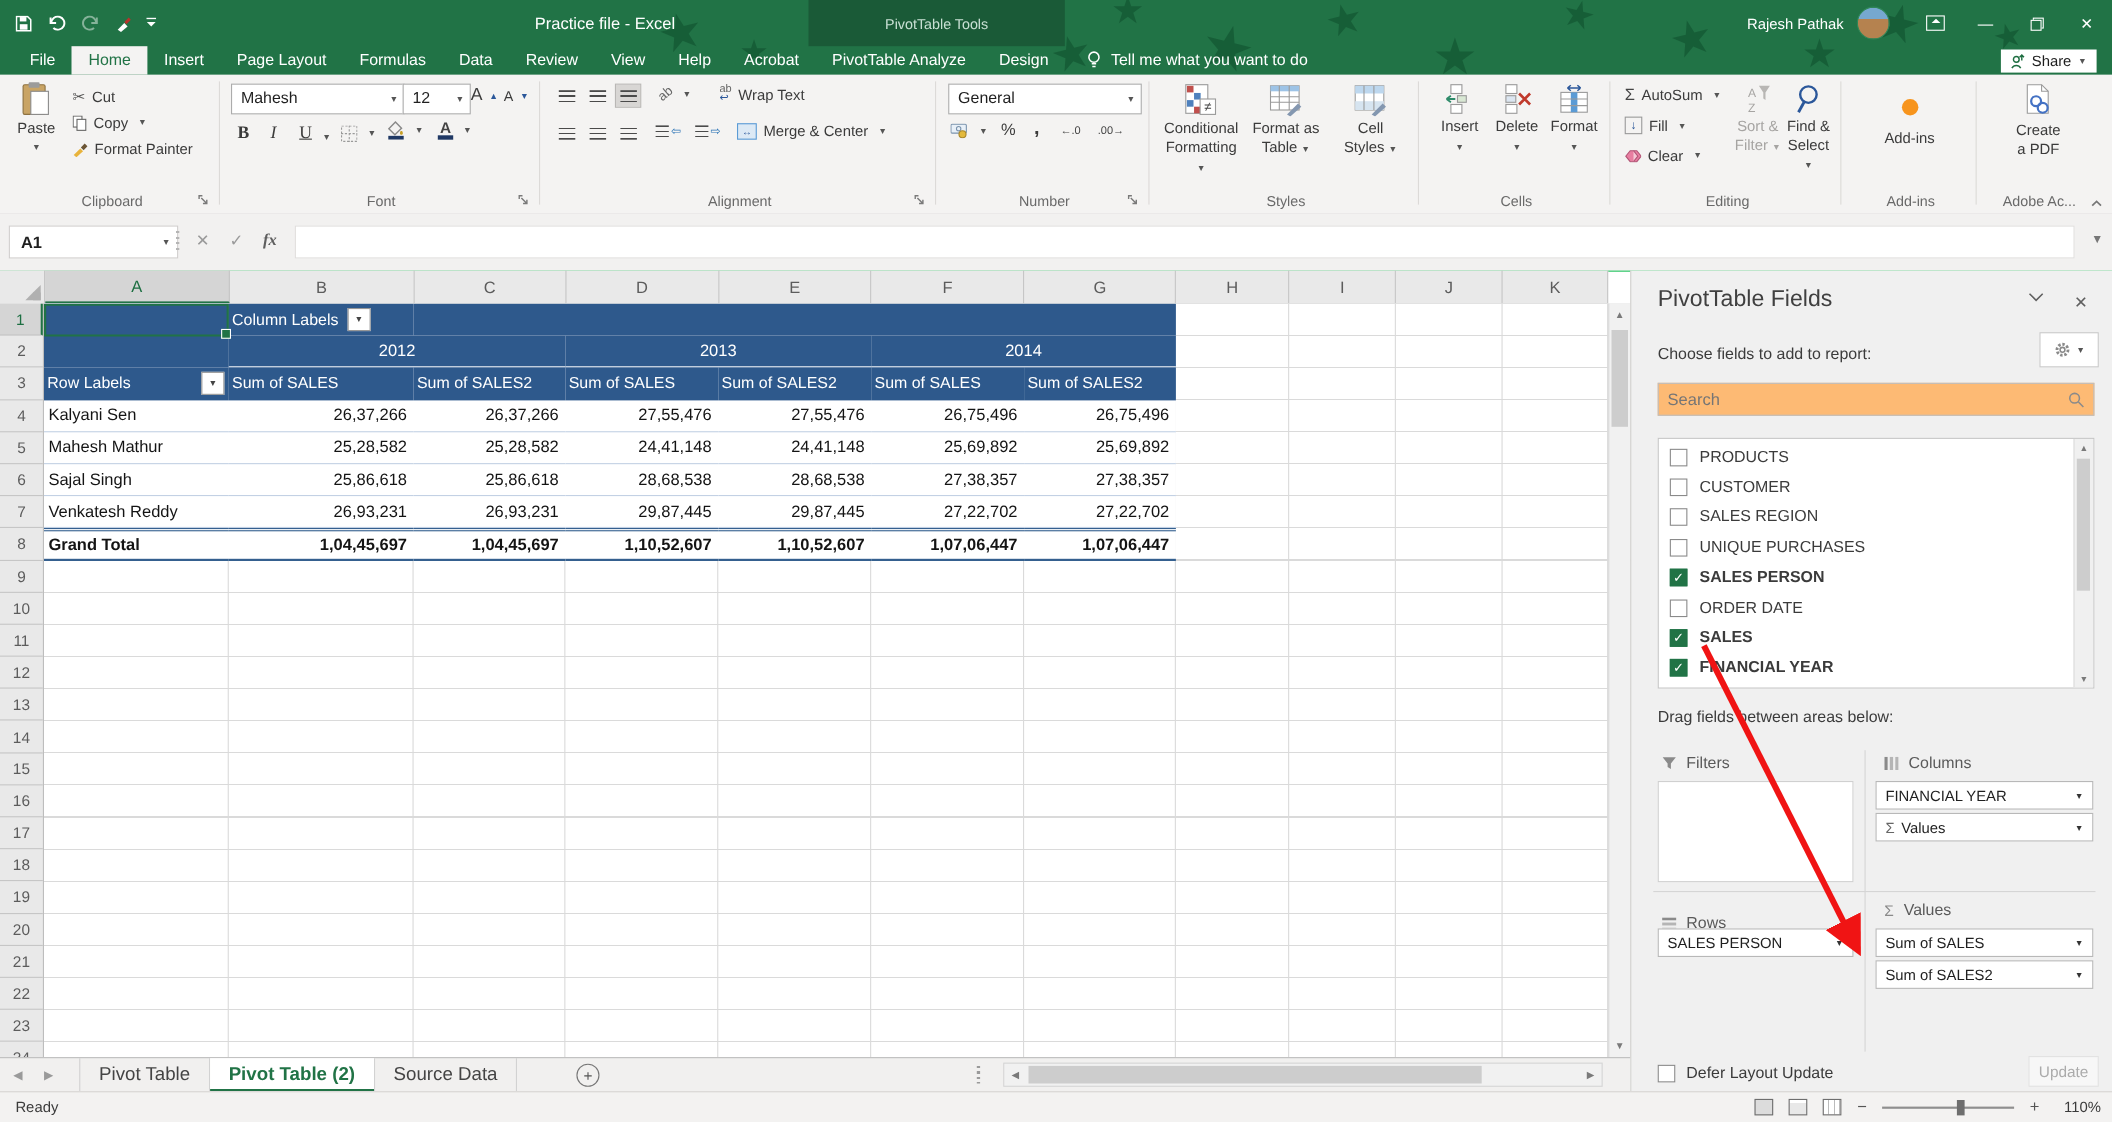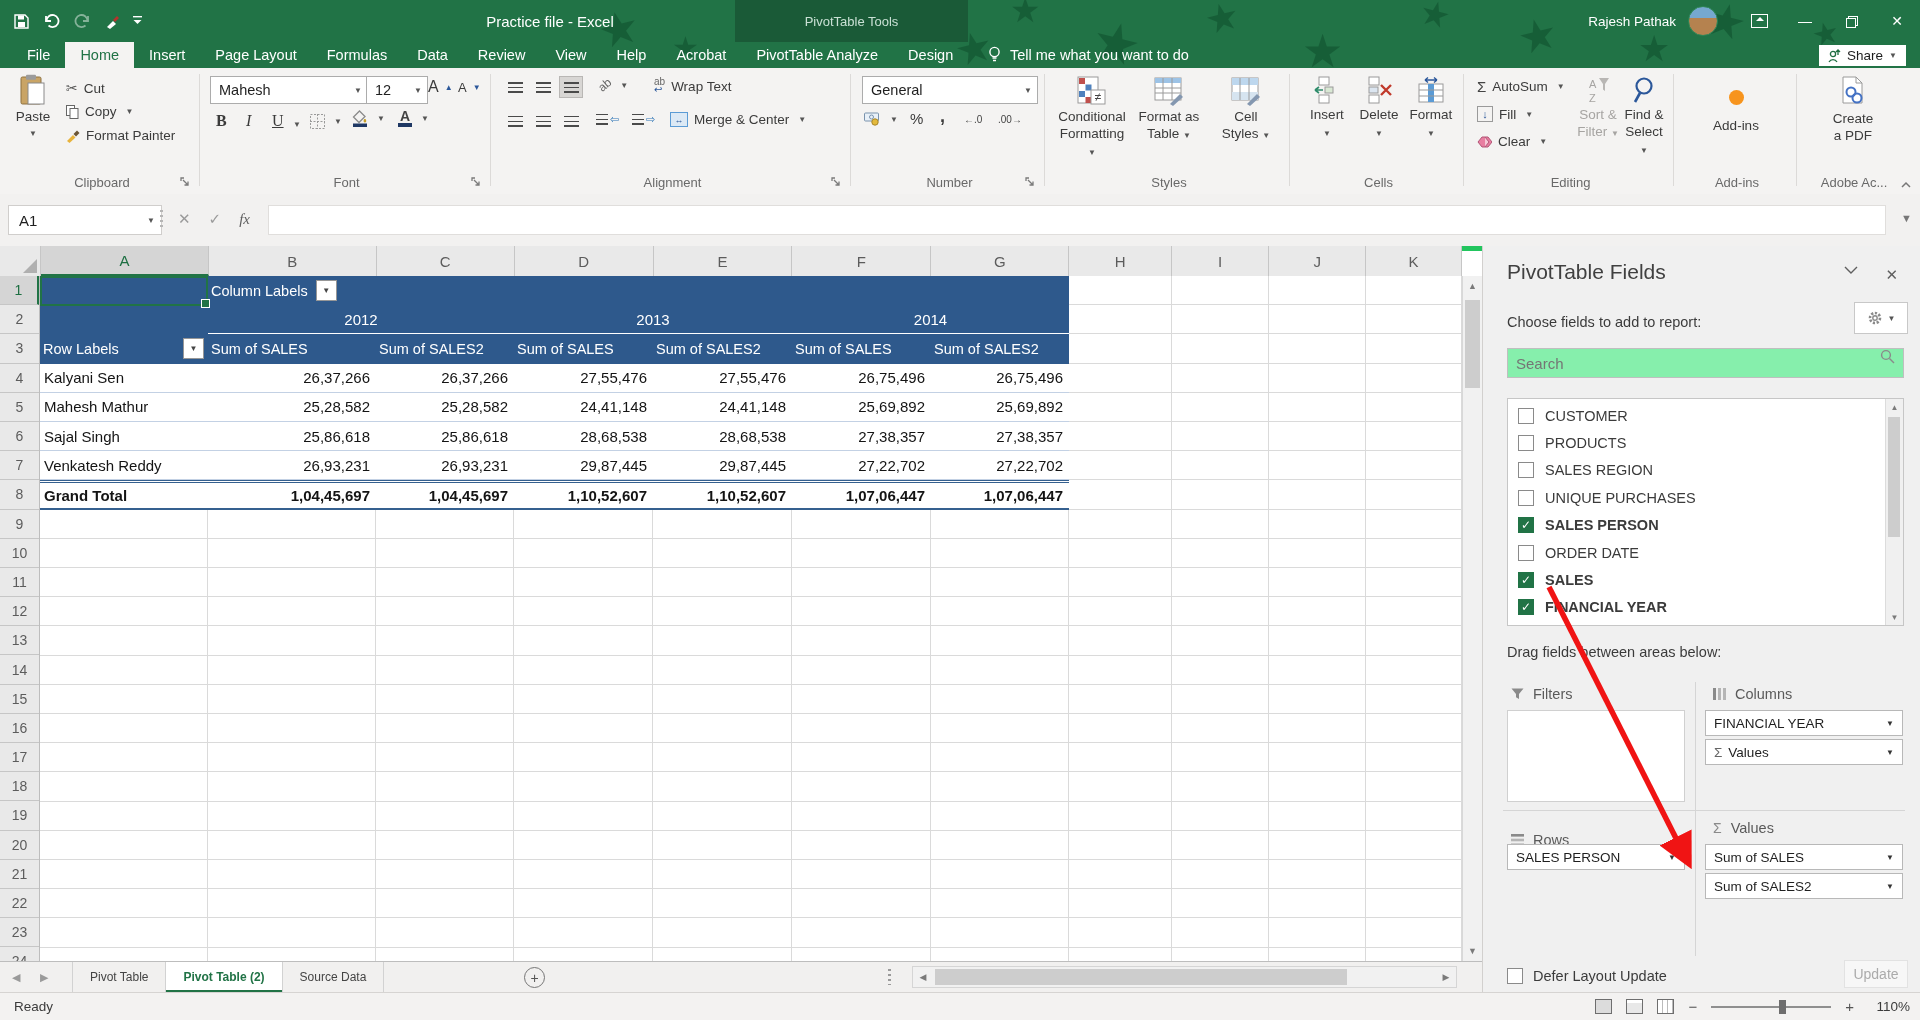--- a/index.html
+++ b/index.html
@@ -48,21 +48,21 @@
   .combo .dd{margin-left:auto;margin-right:5px;}
   .dd{font-size:8px;color:#555;}
   .ddb{font-size:8px;color:#555;margin-left:3px;}
   .chip{display:inline-flex;align-items:center;justify-content:center;}
   .lns{width:15px;height:11px;background:repeating-linear-gradient(to bottom,#4a4a4a 0 1.5px,transparent 1.5px 4.7px);}
   .selbox{background:#d8d6d4;outline:1px solid #b9b7b5;}
   .serif{font-family:"Liberation Serif",serif;}
   .gray{color:#a6a4a2 !important;}
   .colorbar{display:block;width:14px;height:4px;background:#1f3864;margin-top:1px;}
   
-  #fbar{position:absolute;left:0;top:194px;width:1920px;height:52px;background:#f2f1f0;border-bottom:5px solid #22c55e;}
+  #fbar{position:absolute;left:0;top:194px;width:1920px;height:52px;background:#f2f1f0;border-bottom:1px solid #22c55e;font-weight:bold;}
   .namebox{position:absolute;left:8px;top:11px;width:142px;height:28px;background:#fff;border:1px solid #d0cecc;
            display:flex;align-items:center;font-size:15px;padding-left:10px;color:#1f1f1f;}
   .fbtns{position:absolute;left:178px;top:11px;height:28px;display:flex;align-items:center;gap:18px;color:#9a9a9a;font-size:15px;}
   .finput{position:absolute;left:268px;top:11px;right:34px;height:28px;background:#fff;border:1px solid #e0dedc;}
   .fchev{position:absolute;right:8px;top:18px;color:#777;font-size:11px;}
   .dots{width:3px;height:18px;background:repeating-linear-gradient(to bottom,#b5b5b5 0 2px,transparent 2px 5px);position:absolute;left:160px;top:16px;}
   
   #colheads{position:absolute;left:0;top:246px;width:1462px;height:30px;display:flex;background:#e9e9e9;border-bottom:1px solid #bdbdbd;}
   .corner{width:40px;height:30px;border-right:1px solid #c6c6c6;position:relative;background:#e9e9e9;}
   .corner:after{content:"";position:absolute;right:3px;bottom:3px;border:7px solid transparent;border-right-color:#b0b0b0;border-bottom-color:#b0b0b0;}
@@ -95,21 +95,21 @@
   #vscroll{position:absolute;left:1462px;top:276px;width:20px;height:685px;background:#f1f1f1;border-left:1px solid #d8d8d8;box-sizing:border-box;}
   .sbtn{width:100%;height:20px;display:flex;align-items:center;justify-content:center;color:#7a7a7a;font-size:9px;}
   #vthumb{position:absolute;left:2px;top:24px;width:15px;height:88px;background:#cdcdcd;}
   
   #pane{position:absolute;left:1482px;top:246px;width:438px;height:746px;background:#f0f0f0;border-left:1px solid #d2d0ce;box-sizing:border-box;font-size:14.5px;color:#3b3b3b;}
   .pane-title{position:absolute;left:24px;top:14px;font-size:21px;color:#404040;}
   .pane-ico{position:absolute;top:20px;color:#5f5f5f;font-size:15px;}
   .choose{position:absolute;left:24px;top:68px;}
   .gearbtn{position:absolute;right:12px;top:56px;width:52px;height:30px;background:#fff;border:1px solid #c8c8c8;
            display:flex;align-items:center;justify-content:center;gap:5px;color:#8a8a8a;}
-  .searchbox{position:absolute;left:24px;top:102px;right:16px;height:28px;background:#86efac;border:1px solid #bfbfbf;display:flex;}
+  .searchbox{position:absolute;left:24px;top:102px;right:16px;height:28px;background:#fdba74;border:1px solid #bfbfbf;display:flex;align-items:center;}
   .searchbox input{flex:1;border:none;outline:none;font-size:15px;color:#444;padding:0 8px;font-family:inherit;background:transparent;}
   #fieldlist{position:absolute;left:24px;top:152px;right:16px;height:226px;background:#fff;border:1px solid #c6c6c6;overflow:hidden;}
   .fitem{display:flex;align-items:center;gap:11px;height:27.4px;padding-left:10px;}
   .fitem.b{font-weight:bold;}
   .cb{width:16px;height:16px;box-sizing:border-box;border:1px solid #8a8a8a;background:#fff;flex:0 0 16px;}
   .cb.on{background:#217346;border-color:#217346;color:#fff;display:flex;align-items:center;justify-content:center;font-size:12px;}
   #flscroll{position:absolute;right:0;top:0;width:17px;bottom:0;background:#f0f0f0;border-left:1px solid #dcdcdc;}
   #flthumb{position:absolute;left:2px;top:18px;width:12px;height:120px;background:#cdcdcd;}
   .draghint{position:absolute;left:24px;top:398px;}
   .ahdr{position:absolute;display:flex;align-items:center;gap:9px;color:#5a5a5a;font-size:14.5px;}
@@ -119,21 +119,21 @@
   .pill .dd{margin-left:auto;color:#333;}
   .vdiv{position:absolute;width:1px;background:#d5d5d5;}
   .hdiv{position:absolute;height:1px;background:#d5d5d5;}
   .defer{position:absolute;left:24px;top:722px;display:flex;align-items:center;gap:10px;}
   .updbtn{position:absolute;right:12px;top:714px;width:64px;height:28px;background:#f7f7f7;border:1px solid #e2e2e2;
           color:#ababab;font-size:14px;font-family:inherit;}
   
   #tabbar{position:absolute;left:0;top:961px;width:1482px;height:31px;background:#f1f0ef;border-top:1px solid #bdbdbd;box-sizing:border-box;}
   .navarr{position:absolute;top:0;height:30px;display:flex;align-items:center;color:#9a9a9a;font-size:11px;}
   #stabs{position:absolute;left:72px;top:0;height:30px;display:flex;}
-  .stab{height:30px;display:flex;align-items:center;padding:0 17px;font-size:12px;color:#444;border-right:1px solid #d2d2d2;}
+  .stab{height:30px;display:flex;align-items:center;padding:0 17px;font-size:17px;color:#444;border-right:1px solid #d2d2d2;}
   .stab:first-child{border-left:1px solid #d2d2d2;}
   .stab.active{background:#fff;color:#217346;font-weight:bold;box-shadow:inset 0 -2px 0 #217346;}
   .addsheet{position:absolute;left:524px;top:5px;width:19px;height:19px;border:1px solid #767676;border-radius:50%;
             display:flex;align-items:center;justify-content:center;color:#555;font-size:14px;}
   #hscroll{position:absolute;left:912px;top:4px;width:545px;height:22px;background:#f1f1f1;border:1px solid #d5d5d5;box-sizing:border-box;display:flex;align-items:center;}
   #hthumb{position:absolute;left:22px;top:2px;width:412px;height:16px;background:#cdcdcd;}
   .hbtn{width:20px;text-align:center;color:#7a7a7a;font-size:9px;}
   .tbdots{position:absolute;left:888px;top:7px;width:3px;height:16px;background:repeating-linear-gradient(to bottom,#9a9a9a 0 2px,transparent 2px 5px);}
   
   #statusbar{position:absolute;left:0;top:992px;width:1920px;height:28px;background:#f3f2f1;border-top:1px solid #d6d4d2;box-sizing:border-box;
@@ -776,25 +776,25 @@
             <circle cx="6" cy="6" r="4.4" fill="none" stroke="#8a8a8a" stroke-width="1.4"></circle>
             <path d="M9.5 9.5 L14 14" stroke="#8a8a8a" stroke-width="1.4"></path>
           </svg>
       </span>
     </div>
 
     <div id="fieldlist">
       <div id="fitems" style="padding-top:3px;">
           <div class="fitem">
             <span class="cb"></span>
-            <span>CUSTOMER</span>
+            <span>PRODUCTS</span>
           </div>
           <div class="fitem">
             <span class="cb"></span>
-            <span>PRODUCTS</span>
+            <span>CUSTOMER</span>
           </div>
           <div class="fitem">
             <span class="cb"></span>
             <span>SALES REGION</span>
           </div>
           <div class="fitem">
             <span class="cb"></span>
             <span>UNIQUE PURCHASES</span>
           </div>
           <div class="fitem b">

